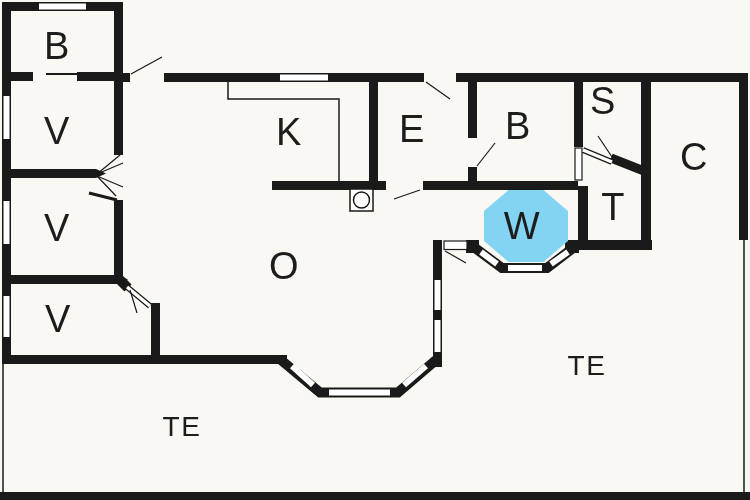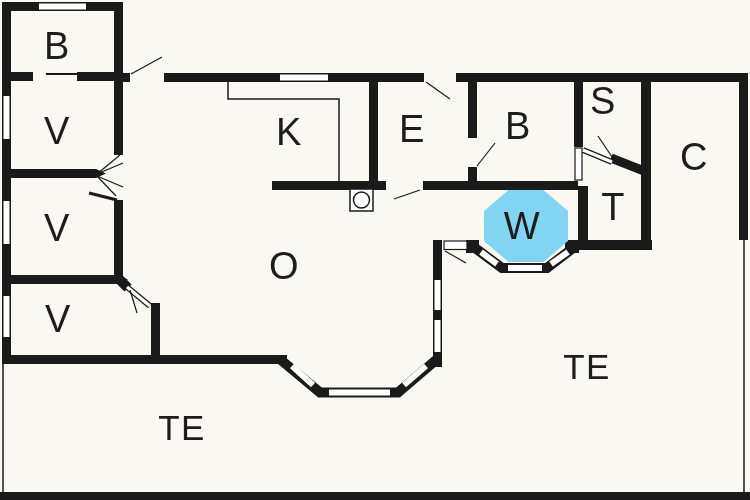--- a/index.html
+++ b/index.html
@@ -16,21 +16,21 @@
     position:absolute;
     transform:translate(-50%,-50%);
     color:#1d1d1d;
     font-size:38px;
     font-weight:400;
     letter-spacing:0.5px;
     white-space:nowrap;
     line-height:1;
     user-select:none;
   }
-  .room-label.small{font-size:35px;letter-spacing:1.5px;}
+  .room-label.small{font-size:28px;letter-spacing:1.5px;}
   
   .lbl-utility   {left:57px;  top:46px;}
   .lbl-v1        {left:57px;  top:131px;}
   .lbl-v2        {left:57px;  top:228px;}
   .lbl-v3        {left:58px;  top:319px;}
   .lbl-kitchen   {left:289px; top:132px;}
   .lbl-entrance  {left:412px; top:129px;}
   .lbl-bathroom  {left:518px; top:126px;}
   .lbl-sauna     {left:603px; top:101px;}
   .lbl-toilet    {left:613px; top:207px;}

